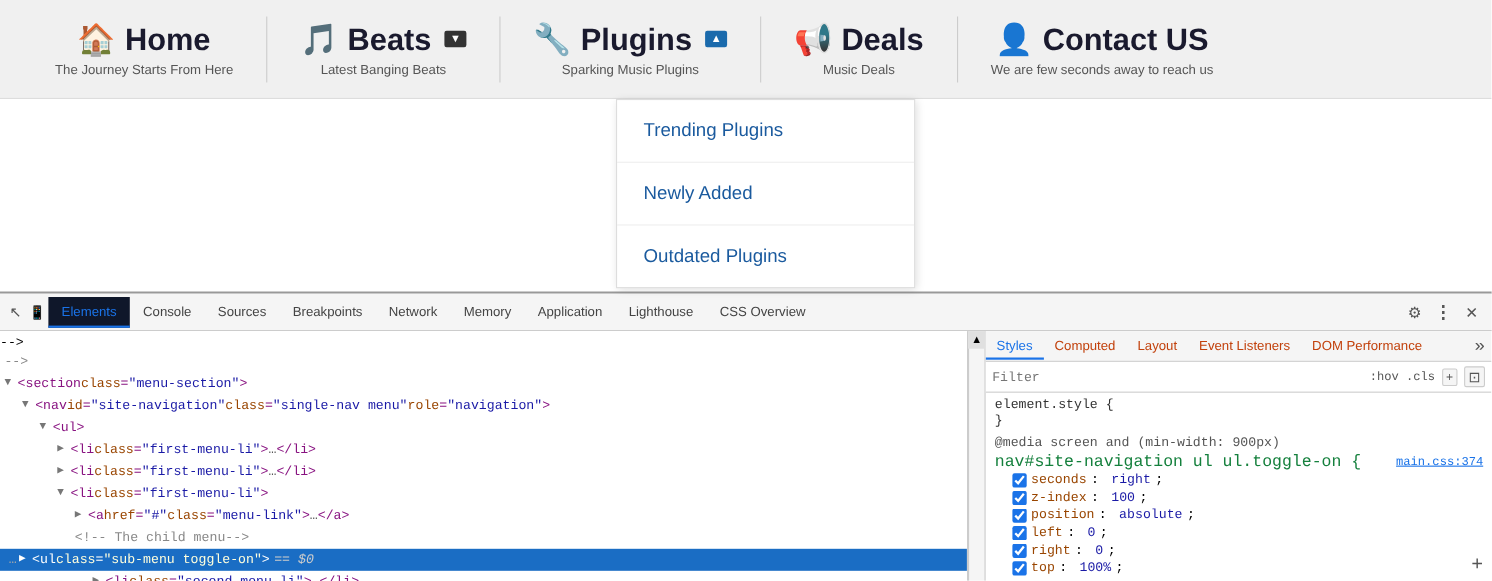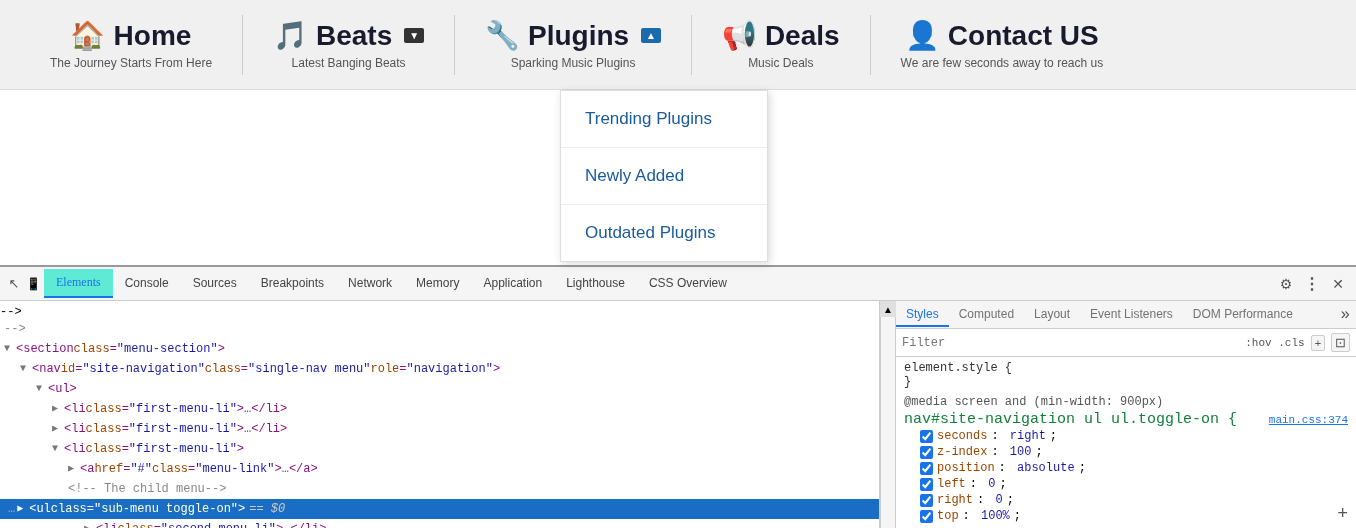--- a/index.html
+++ b/index.html
@@ -50,21 +50,21 @@
     .dropdown-arrow.up { background: #1a6aac; }
 
     
     .dropdown-menu {
       position: absolute;
       top: 90px;
       left: 560px;
       background: #fff;
       border: 1px solid #ddd;
       box-shadow: 2px 2px 8px rgba(0,0,0,0.15);
-      width: 208px;
+      width: 272px;
       z-index: 100;
     }
     .dropdown-menu-item {
       padding: 18px 24px;
       font-size: 17px;
       color: #1a5a9e;
       cursor: pointer;
       border-bottom: 1px solid #eee;
     }
     .dropdown-menu-item:last-child { border-bottom: none; }
@@ -93,22 +93,21 @@
       padding: 6px 12px;
       font-size: 12px;
       color: #444;
       cursor: pointer;
       border-bottom: 2px solid transparent;
       white-space: nowrap;
     }
     .devtools-tab.active {
       color: #1a73e8;
       border-bottom: 2px solid #1a73e8;
-      background: #5eead4;
-      font-family: Liberation Serif, serif;
+      background: #0f172a;
     }
     .devtools-tab-icons {
       margin-left: auto;
       display: flex;
       align-items: center;
       gap: 6px;
       padding-right: 4px;
     }
     .devtools-tab-icon {
       width: 20px; height: 20px;
@@ -173,21 +172,21 @@
     .styles-tabs {
       display: flex;
       background: #f5f5f5;
       border-bottom: 1px solid #ccc;
       height: 28px;
       align-items: center;
     }
     .styles-tab {
       padding: 4px 10px;
       font-size: 12px;
-      color: #737373;
+      color: #c2410c;
       cursor: pointer;
       border-bottom: 2px solid transparent;
       font-family: Arial, sans-serif;
     }
     .styles-tab.active {
       color: #1a73e8;
       border-bottom: 2px solid #1a73e8;
     }
     .styles-tab-more {
       margin-left: auto;

